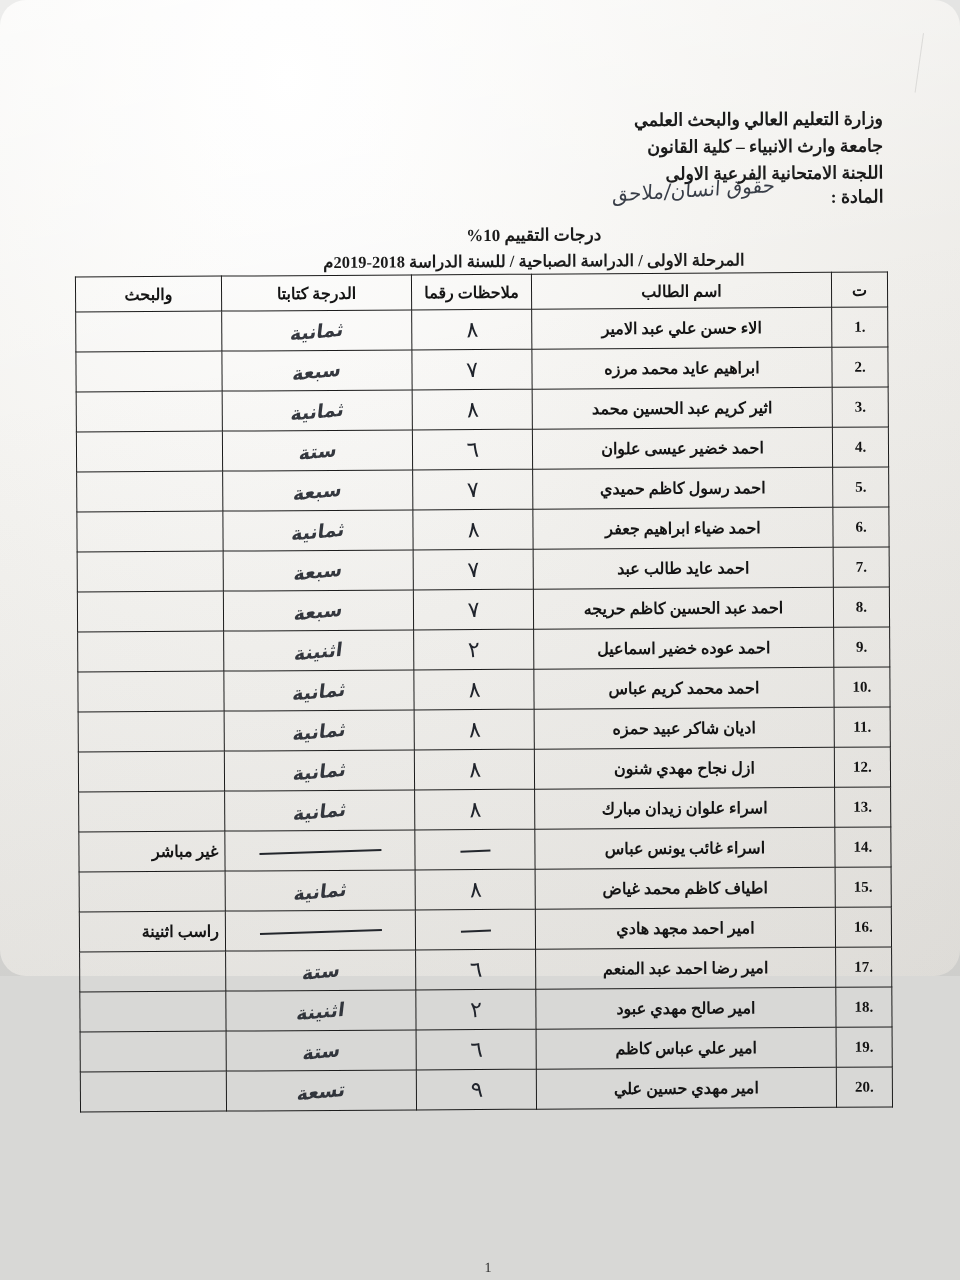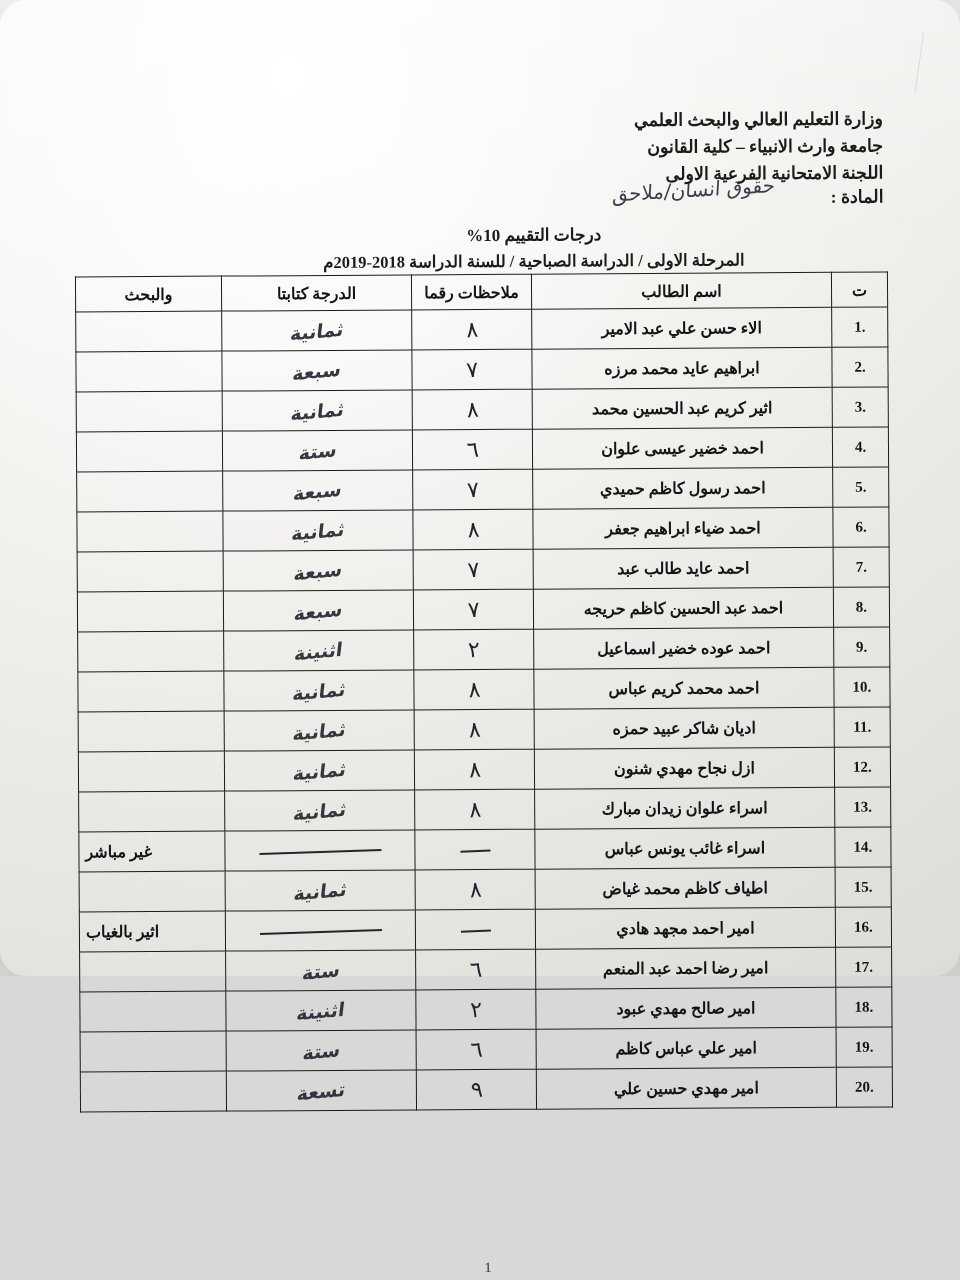--- a/index.html
+++ b/index.html
@@ -182,21 +182,21 @@
   }
   .hw-strike {
     display: inline-block;
     width: 122px;
     height: 0;
     border-top: 2.2px solid #23262c;
     transform: rotate(-1.5deg);
     vertical-align: middle;
   }
   td.notes {
-    text-align: left;
+    text-align: right;
     font-size: 16px;
   }
 
   
   .page-num {
     position: absolute;
     left: 50%;
     transform: translateX(-50%);
     top: 1152px;
     font-size: 14px;
@@ -345,21 +345,21 @@
             <td class="name">اطياف كاظم محمد غياض</td>
             <td class="num"><span class="hw-num">٨</span></td>
             <td class="word"><span class="hw-word">ثمانية</span></td>
             <td class="notes"></td>
           </tr>
           <tr>
             <td class="idx">.16</td>
             <td class="name">امير احمد مجهد هادي</td>
             <td class="num"><span class="hw-dash"></span></td>
             <td class="word"><span class="hw-strike"></span></td>
-            <td class="notes">اثير بالغياب</td>
+            <td class="notes">راسب اثنينة</td>
           </tr>
           <tr>
             <td class="idx">.17</td>
             <td class="name">امير رضا احمد عبد المنعم</td>
             <td class="num"><span class="hw-num">٦</span></td>
             <td class="word"><span class="hw-word">ستة</span></td>
             <td class="notes"></td>
           </tr>
           <tr>
             <td class="idx">.18</td>

